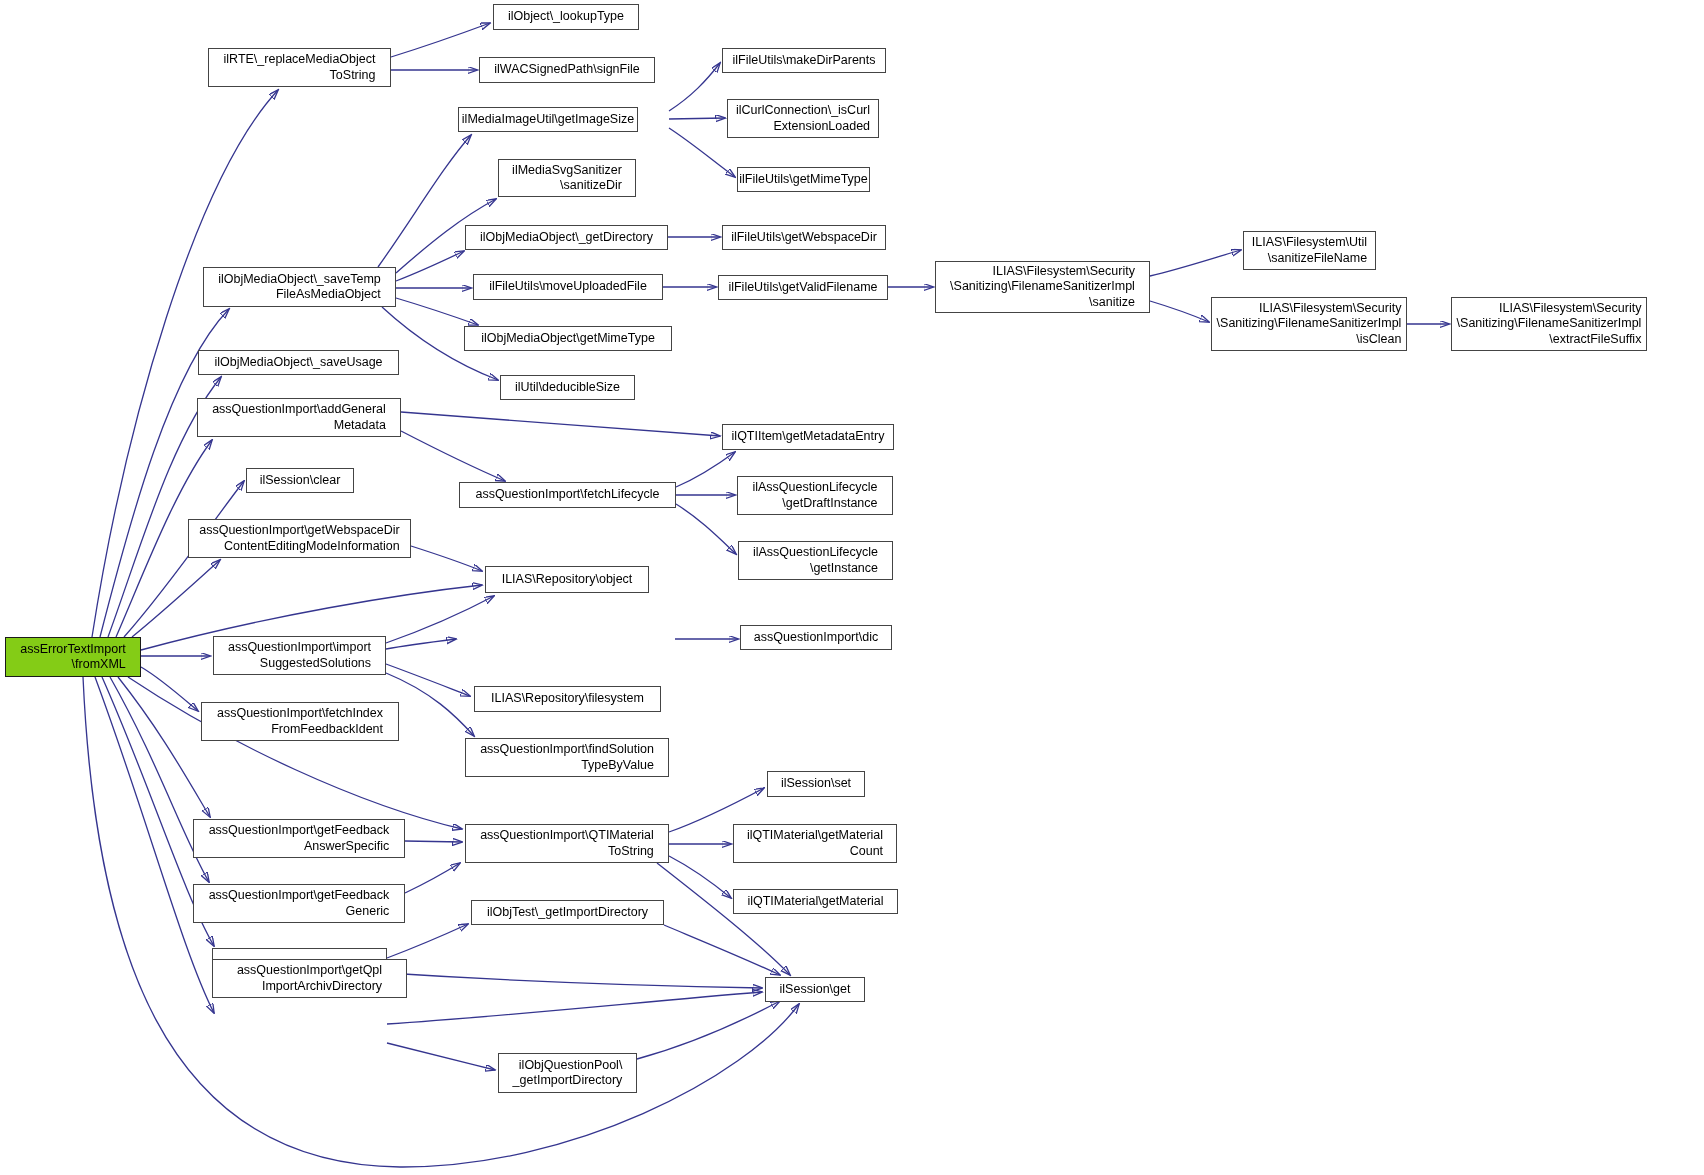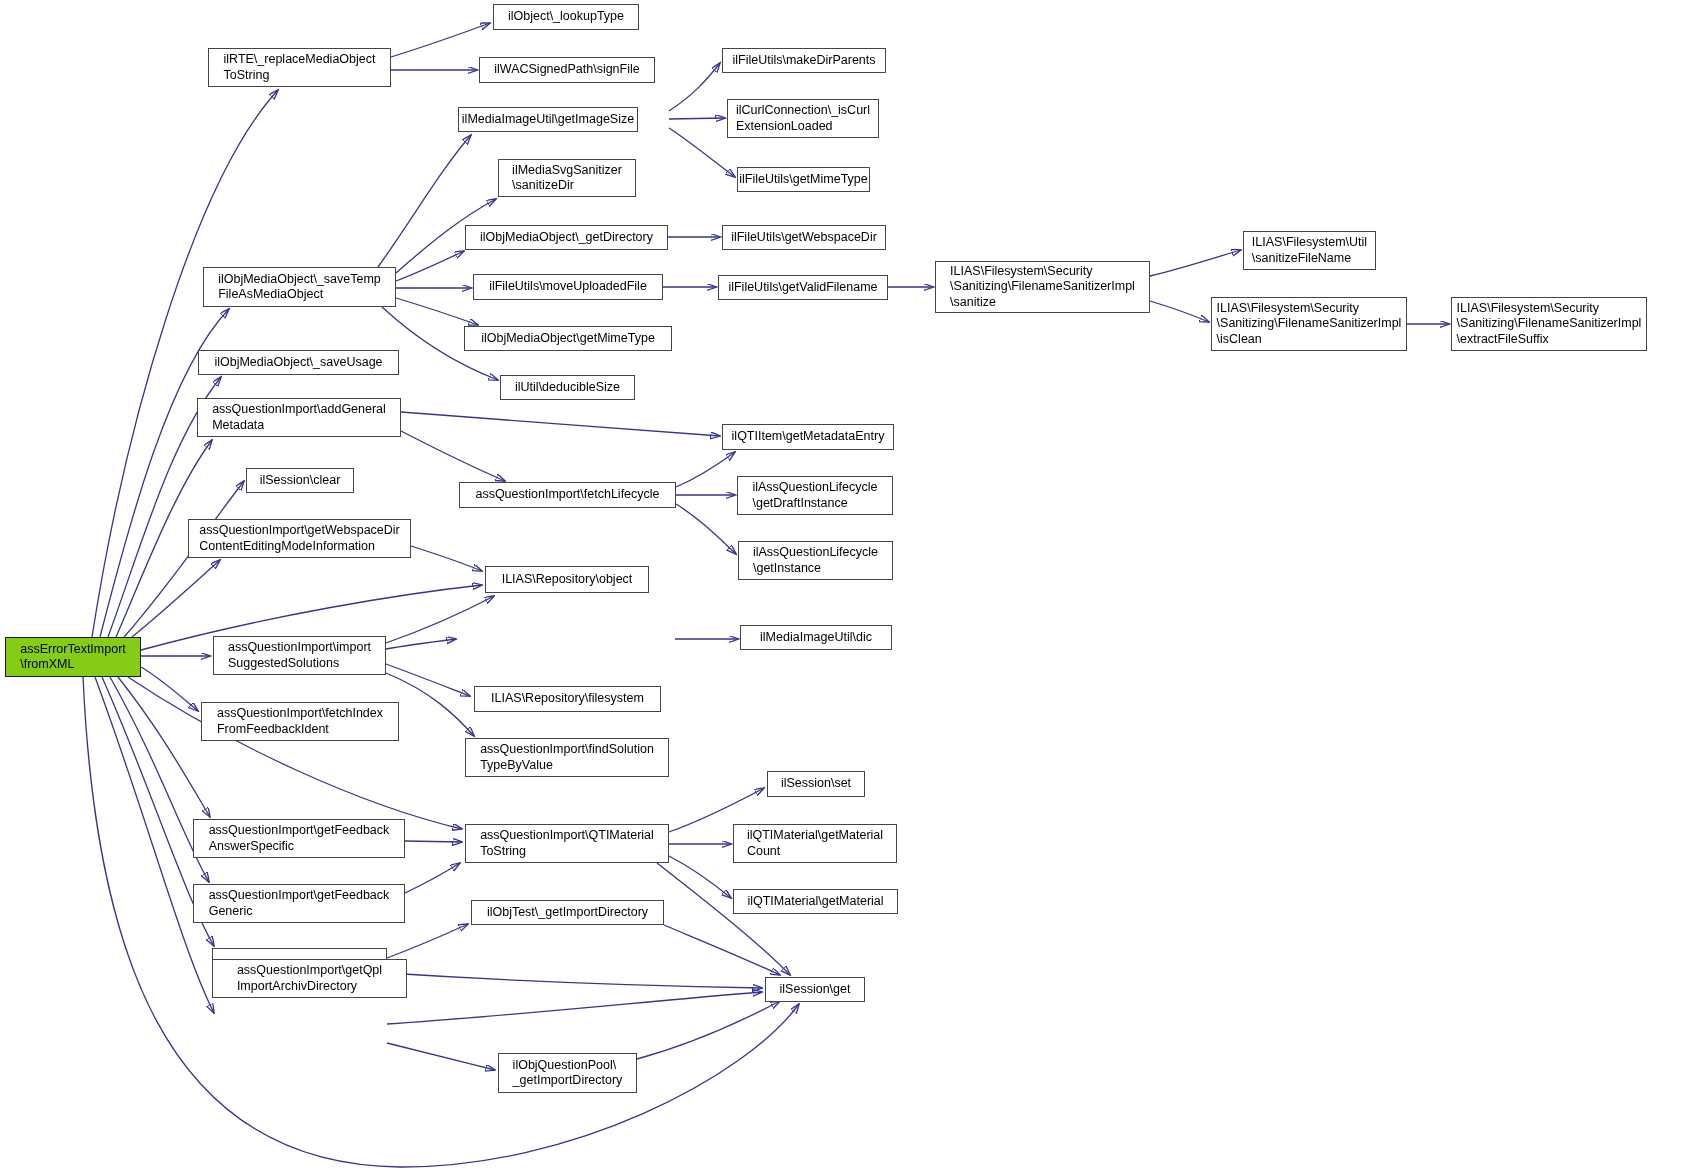--- a/index.html
+++ b/index.html
@@ -8,21 +8,21 @@
     width:1704px; height:1175px;
     background:#ffffff;
     font-family:"Liberation Sans", sans-serif;
     overflow:hidden;
   }
   #edges { position:absolute; left:0; top:0; width:1704px; height:1175px; }
   #edges path { fill:none; stroke:#35358f; stroke-width:1.3px; }
   .node {
     position:absolute;
     display:flex; align-items:center; justify-content:center;
-    text-align:left;
+    text-align:right;
     white-space:pre-line;
     box-sizing:border-box;
     background:#ffffff;
     border:1px solid #444444;
     color:#000000;
     font-size:12.5px; line-height:15.5px;
     cursor:pointer;
     z-index:2;
   }
   .node.root { background:#84cc16; border-color:#1a1a1a; }
@@ -153,20 +153,20 @@
 \Sanitizing\FilenameSanitizerImpl
 \isClean</div>
   <div class="node" style="left:1451px;top:297px;width:196px;height:54px">ILIAS\Filesystem\Security
 \Sanitizing\FilenameSanitizerImpl
 \extractFileSuffix</div>
   <div class="node" style="left:722px;top:424px;width:172px;height:26px">ilQTIItem\getMetadataEntry</div>
   <div class="node" style="left:737px;top:476px;width:156px;height:39px">ilAssQuestionLifecycle
 \getDraftInstance</div>
   <div class="node" style="left:738px;top:541px;width:155px;height:39px">ilAssQuestionLifecycle
 \getInstance</div>
-  <div class="node" style="left:740px;top:625px;width:152px;height:25px">ilMediaImageUtil\dic</div>
+  <div class="node" style="left:740px;top:625px;width:152px;height:25px">assQuestionImport\dic</div>
   <div class="node" style="left:767px;top:771px;width:98px;height:26px">ilSession\set</div>
   <div class="node" style="left:733px;top:824px;width:164px;height:39px">ilQTIMaterial\getMaterial
 Count</div>
   <div class="node" style="left:733px;top:889px;width:165px;height:25px">ilQTIMaterial\getMaterial</div>
   <div class="node" style="left:765px;top:977px;width:100px;height:25px">ilSession\get</div>
 
 </div>
 
 </body></html>

